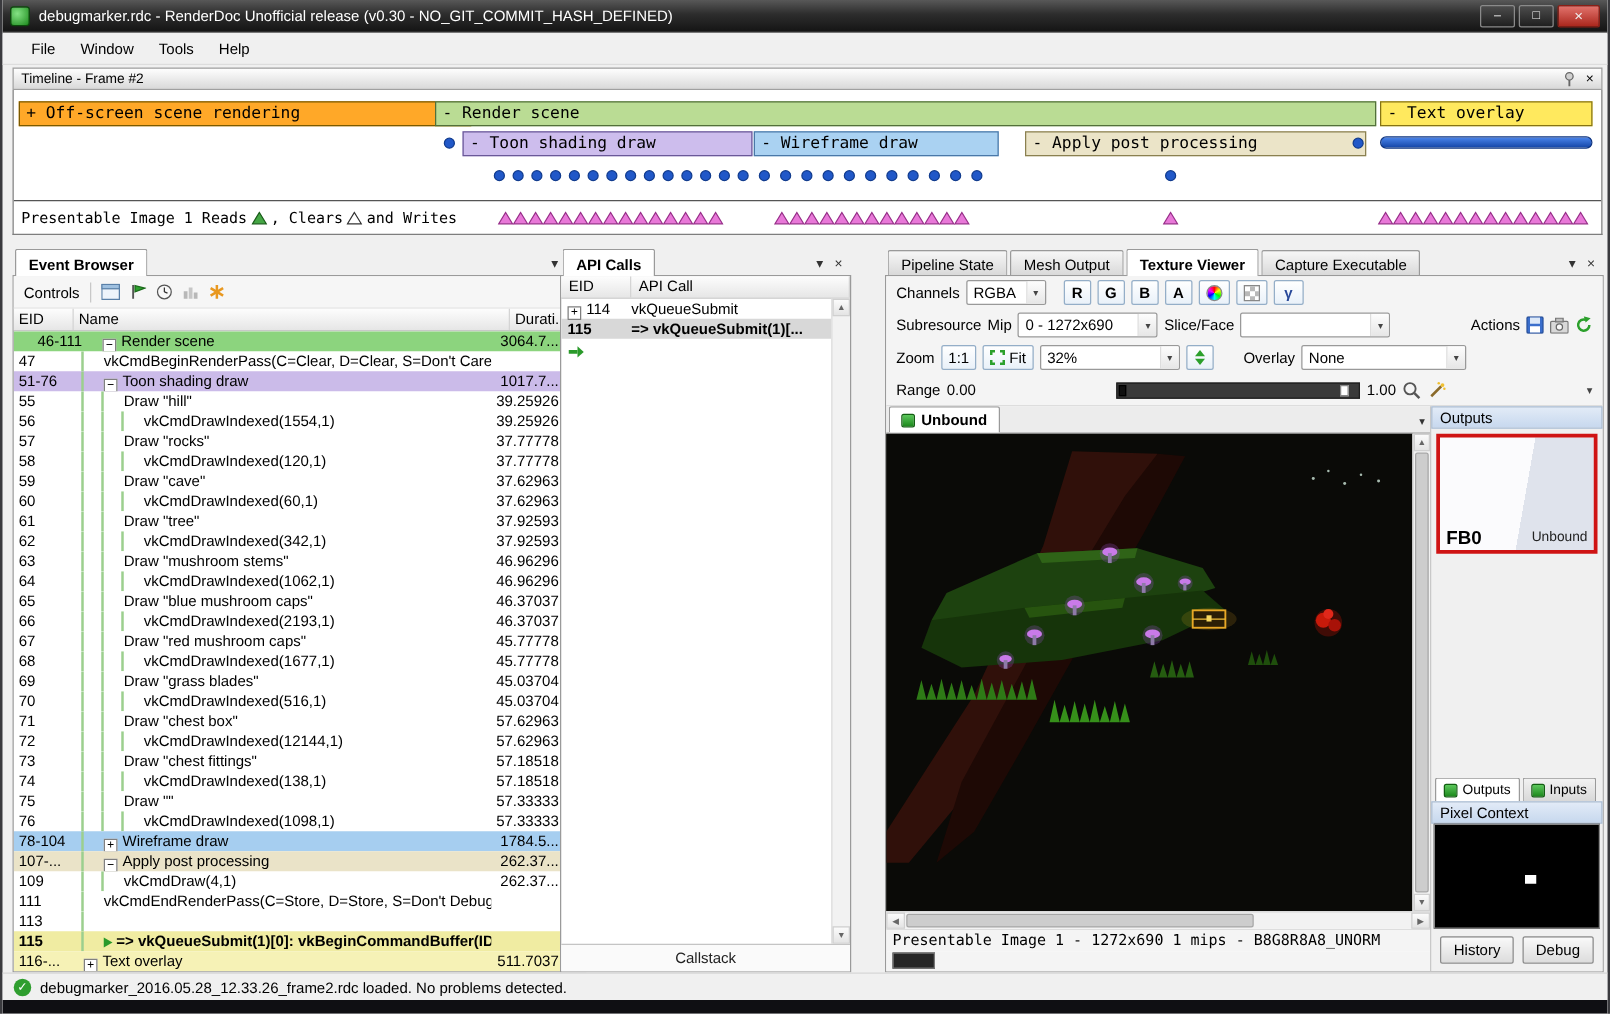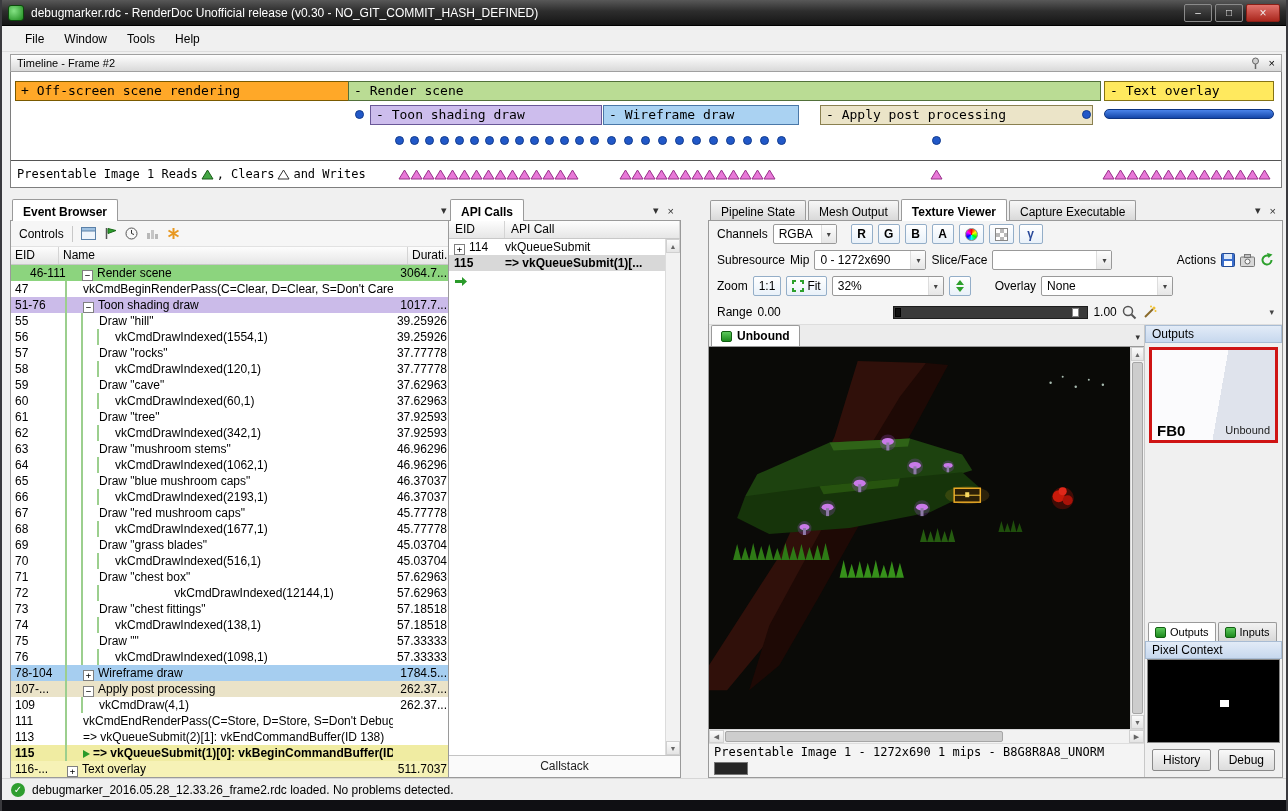--- a/index.html
+++ b/index.html
@@ -480,21 +480,21 @@
           <div class="name" style="padding-left: 56px;"><span class="guide" style="left: 6px;"></span><span class="guide" style="left: 22px;"></span><span class="guide" style="left: 38px;"></span><span>vkCmdDrawIndexed(516,1)</span></div>
           <div class="dur">45.03704</div>
         </div>
         <div class="eb-row">
           <div class="eid">71</div>
           <div class="name" style="padding-left: 40px;"><span class="guide" style="left: 6px;"></span><span class="guide" style="left: 22px;"></span><span>Draw "chest box"</span></div>
           <div class="dur">57.62963</div>
         </div>
         <div class="eb-row">
           <div class="eid">72</div>
-          <div class="name" style="padding-left: 56px; text-align: center;"><span class="guide" style="left: 6px;"></span><span class="guide" style="left: 22px;"></span><span class="guide" style="left: 38px;"></span><span>vkCmdDrawIndexed(12144,1)</span></div>
+          <div class="name" style="padding-left: 56px;"><span class="guide" style="left: 6px;"></span><span class="guide" style="left: 22px;"></span><span class="guide" style="left: 38px;"></span><span>vkCmdDrawIndexed(12144,1)</span></div>
           <div class="dur">57.62963</div>
         </div>
         <div class="eb-row">
           <div class="eid">73</div>
           <div class="name" style="padding-left: 40px;"><span class="guide" style="left: 6px;"></span><span class="guide" style="left: 22px;"></span><span>Draw "chest fittings"</span></div>
           <div class="dur">57.18518</div>
         </div>
         <div class="eb-row">
           <div class="eid">74</div>
           <div class="name" style="padding-left: 56px;"><span class="guide" style="left: 6px;"></span><span class="guide" style="left: 22px;"></span><span class="guide" style="left: 38px;"></span><span>vkCmdDrawIndexed(138,1)</span></div>
@@ -525,21 +525,21 @@
           <div class="name" style="padding-left: 40px;"><span class="guide" style="left: 6px;"></span><span class="guide" style="left: 22px;"></span><span>vkCmdDraw(4,1)</span></div>
           <div class="dur">262.37...</div>
         </div>
         <div class="eb-row">
           <div class="eid">111</div>
           <div class="name" style="padding-left: 24px;"><span class="guide" style="left: 6px;"></span><span>vkCmdEndRenderPass(C=Store, D=Store, S=Don't Debug)</span></div>
           <div class="dur"></div>
         </div>
         <div class="eb-row">
           <div class="eid">113</div>
-          <div class="name" style="padding-left: 24px;"><span class="guide" style="left: 6px;"></span><span>=&gt; vkQueueSubmit(2)[1]: vkEndCommandBuffer(ID 138)</span></div>
+          <div class="name" style="padding-left: 24px;"><span class="guide" style="left: 6px;"></span></div>
           <div class="dur"></div>
         </div>
         <div class="eb-row" style="background: rgb(240, 236, 162); font-weight: bold;">
           <div class="eid">115</div>
           <div class="name" style="padding-left: 24px;"><span class="guide" style="left: 6px;"></span><span class="cur-arrow"></span><span>=&gt; vkQueueSubmit(1)[0]: vkBeginCommandBuffer(ID 1...</span></div>
           <div class="dur"></div>
         </div>
         <div class="eb-row" style="background: rgb(246, 242, 182);">
           <div class="eid">116-...</div>
           <div class="name" style="padding-left: 8px;"><span class="expander">+</span><span>Text overlay</span></div>

